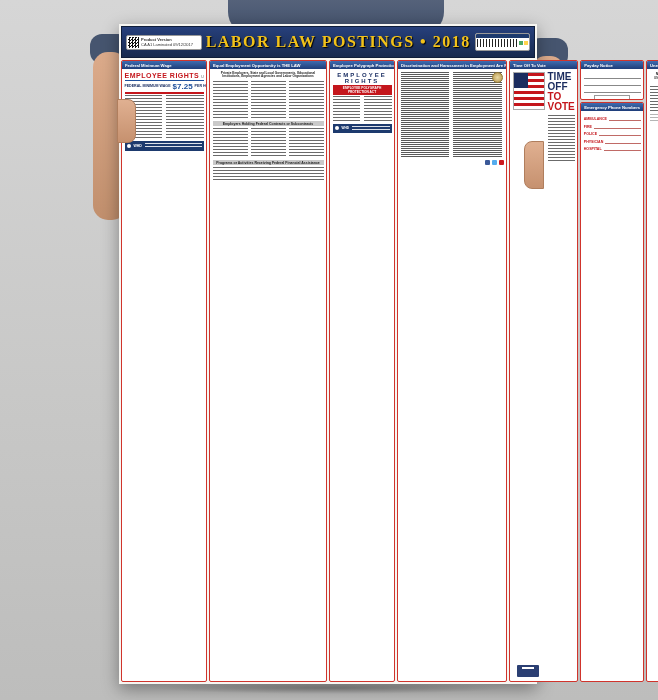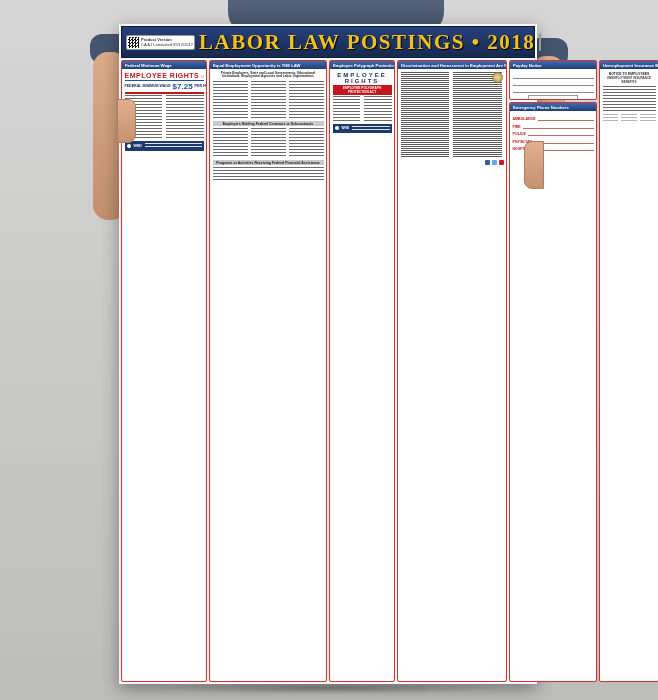--- a/index.html
+++ b/index.html
@@ -19,21 +19,21 @@
   .hand.l{left:117px;top:99px;width:17px;height:42px;border-radius:0 8px 8px 0;}
   .hand.r{left:524px;top:141px;width:18px;height:46px;border-radius:8px 0 0 8px;}
   .floor-shadow{position:absolute;left:150px;top:682px;width:360px;height:12px;
                 background:radial-gradient(ellipse at center,rgba(0,0,0,.25),rgba(0,0,0,0) 70%);}
   
   .poster{position:absolute;left:119px;top:24px;width:418px;height:660px;background:#f7f6f2;
           box-shadow:0 5px 16px rgba(0,0,0,.38);padding:2px;box-sizing:border-box;z-index:2;}
   .phead{height:32px;background:linear-gradient(#27407c,#16294f);border:1px solid #0e1d3a;
          display:flex;align-items:center;gap:4px;padding:0 4px;box-sizing:border-box;}
   .ptitle{flex:1;text-align:center;font-family:"Liberation Serif",serif;font-weight:bold;
-          font-size:21px;color:#f2c21a;letter-spacing:1.5px;text-shadow:1px 1px 1px #000;white-space:nowrap;}
+          font-size:16px;color:#f2c21a;letter-spacing:1.5px;text-shadow:1px 1px 1px #000;white-space:nowrap;}
   .prodbox{background:#fff;border:1px solid #999;border-radius:2px;width:82px;height:15px;
            display:flex;align-items:center;gap:2px;padding:1px;box-sizing:border-box;}
   .qr{width:11px;height:11px;background:repeating-conic-gradient(#111 0 25%,#fff 0 50%);background-size:3px 3px;}
   .prodtxt{font-size:4px;line-height:5px;color:#333;white-space:nowrap;overflow:hidden;}
   .upcbox{background:#fff;border:1px solid #999;width:58px;height:16px;border-radius:2px;overflow:hidden;}
   .upcstrip{height:4px;background:#1d3a6e;}
   .upcbody{display:flex;align-items:center;gap:1px;padding:1px;}
   .barcode{flex:1;height:8px;background:repeating-linear-gradient(90deg,#222 0 1px,#fff 1px 3px);}
   .sq{width:4px;height:4px;}
   
@@ -182,20 +182,34 @@
           </div>
           <div style="display:flex;gap:2px;justify-content:flex-end;margin-top:2px">
             <div class="soc" style="background:#3b5998"></div>
             <div class="soc" style="background:#55acee"></div>
             <div class="soc" style="background:#cc181e"></div>
           </div>
         </div>
       </div>
 
       <div style="flex:0 0 88px;display:flex;gap:2px">
+        <div class="sec" style="flex:1.75">
+          <div class="shead">Time Off To Vote</div>
+          <div class="sbody" style="display:flex;gap:3px">
+            <div style="flex:0 0 32px;position:relative">
+              <div class="flag"></div>
+              <div class="ballot"></div>
+            </div>
+            <div style="flex:1">
+              <div style="font-size:10px;font-weight:bold;color:#1b2c5e;line-height:10px">TIME OFF</div>
+              <div style="font-size:10px;font-weight:bold;color:#c4161c;line-height:10px">TO VOTE</div>
+              <div class="tl" style="height:48px;margin-top:3px"></div>
+            </div>
+          </div>
+        </div>
         <div style="flex:1;display:flex;flex-direction:column;gap:2px">
           <div class="sec" style="flex:0 0 38px">
             <div class="shead">Payday Notice</div>
             <div class="sbody">
               <div class="ful"></div>
               <div class="ful"></div>
               <div class="ful"></div>
               <div style="width:60%;height:6px;border:1px solid #999;margin:2px auto 0"></div>
             </div>
           </div>

